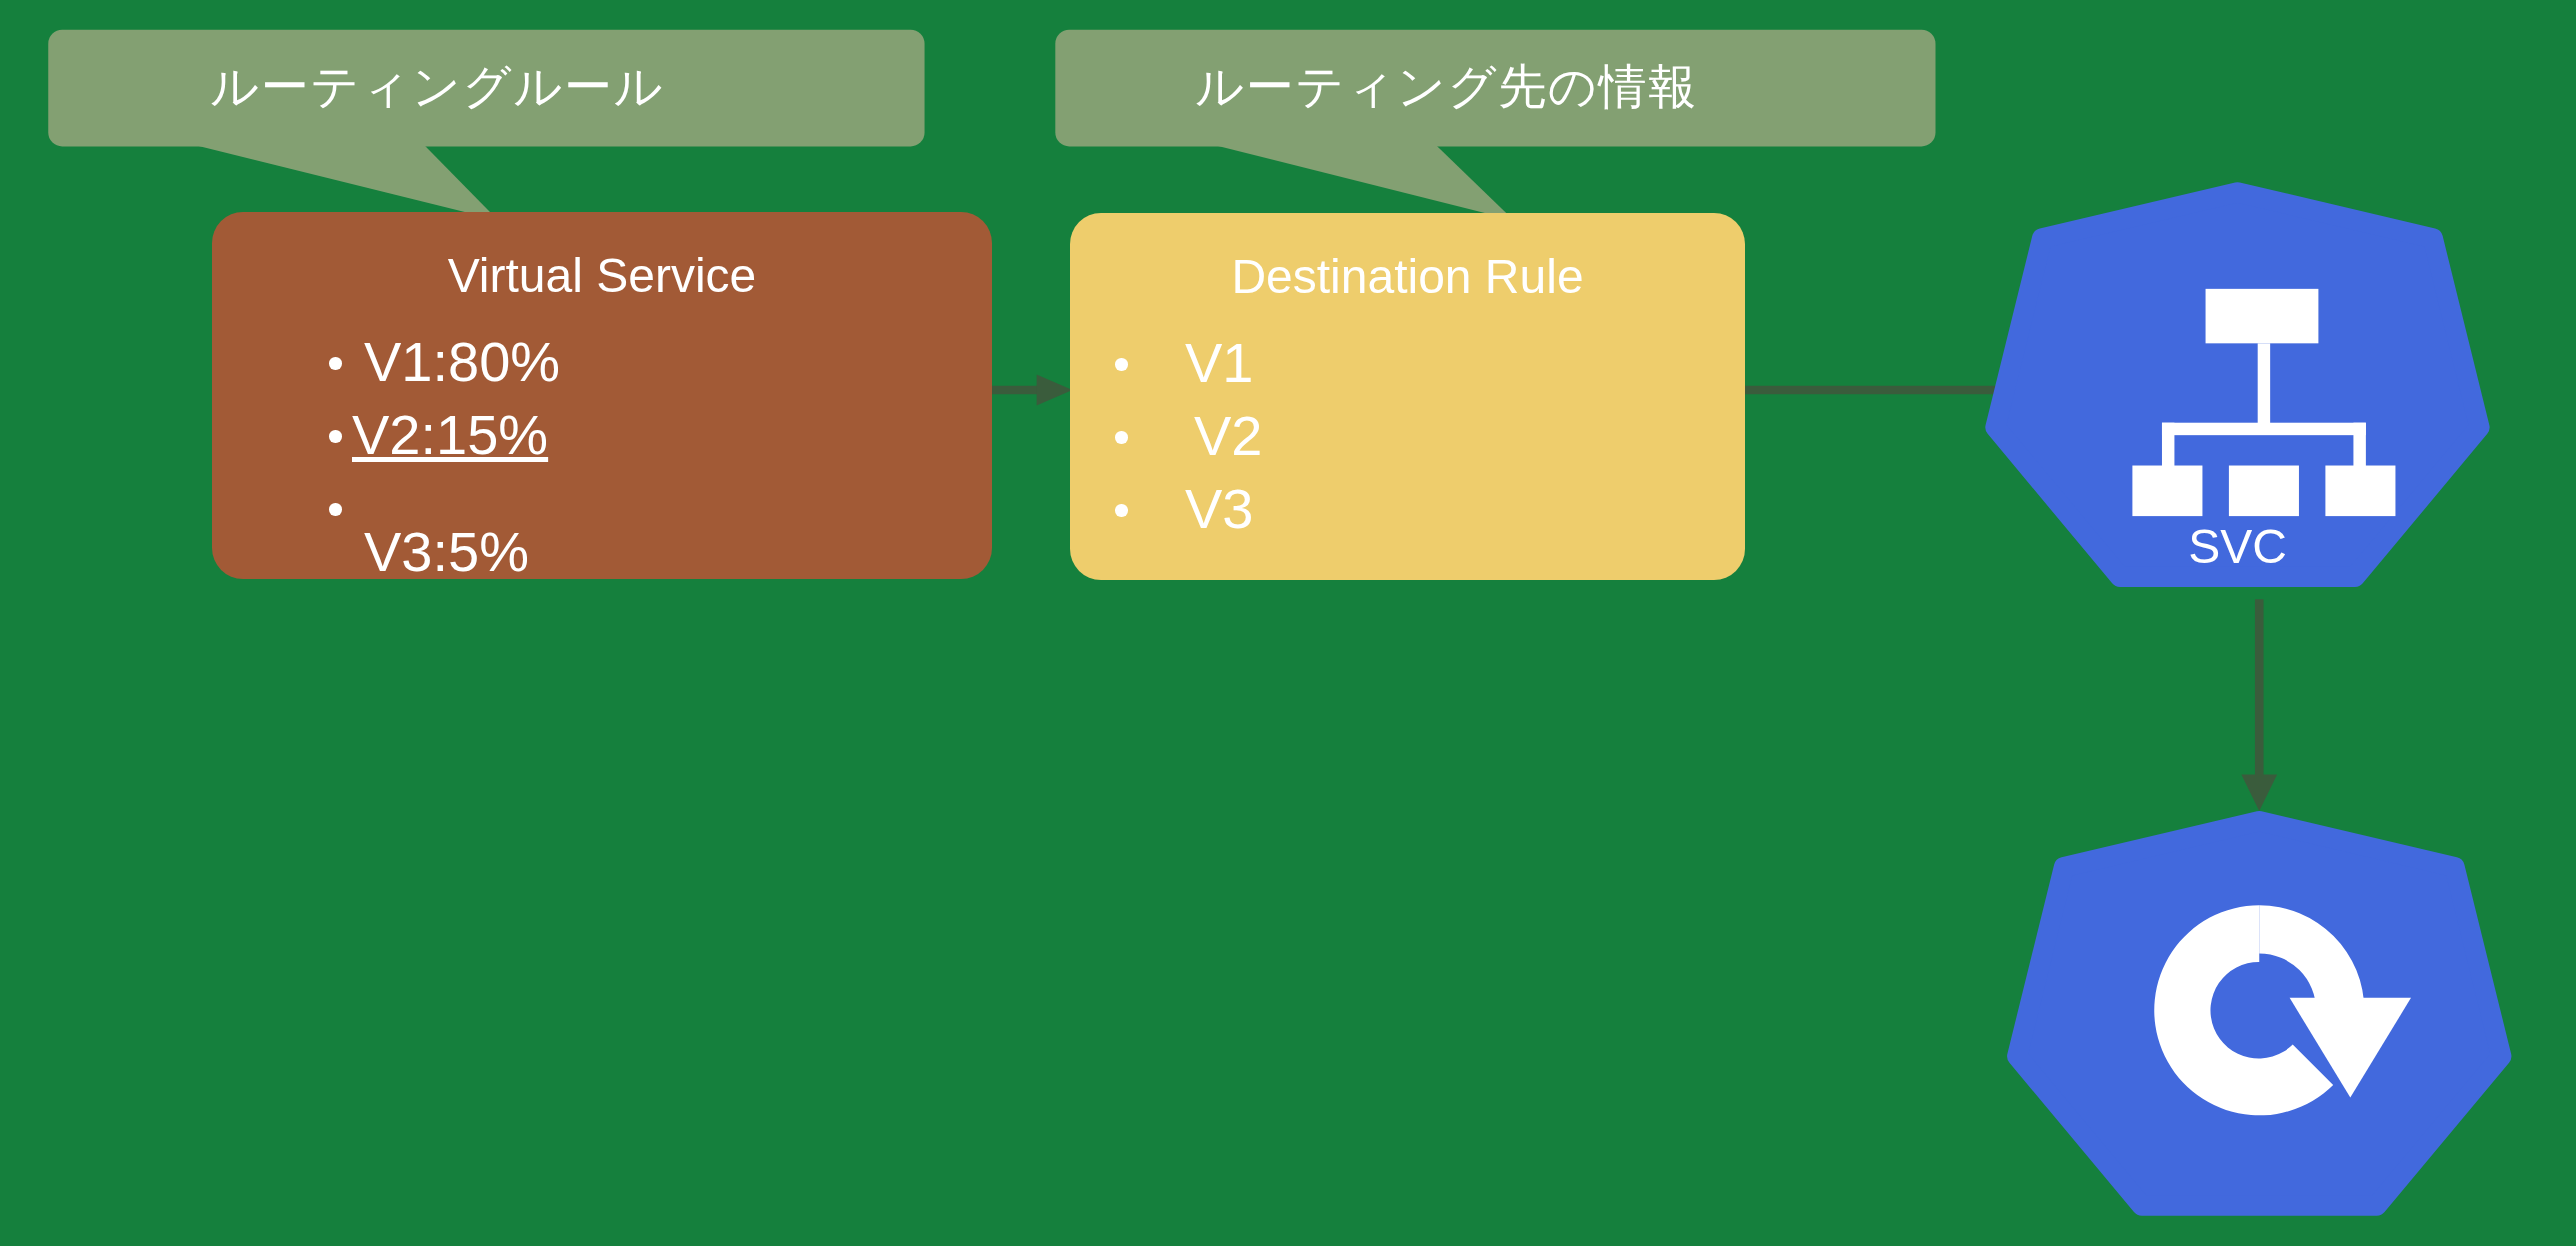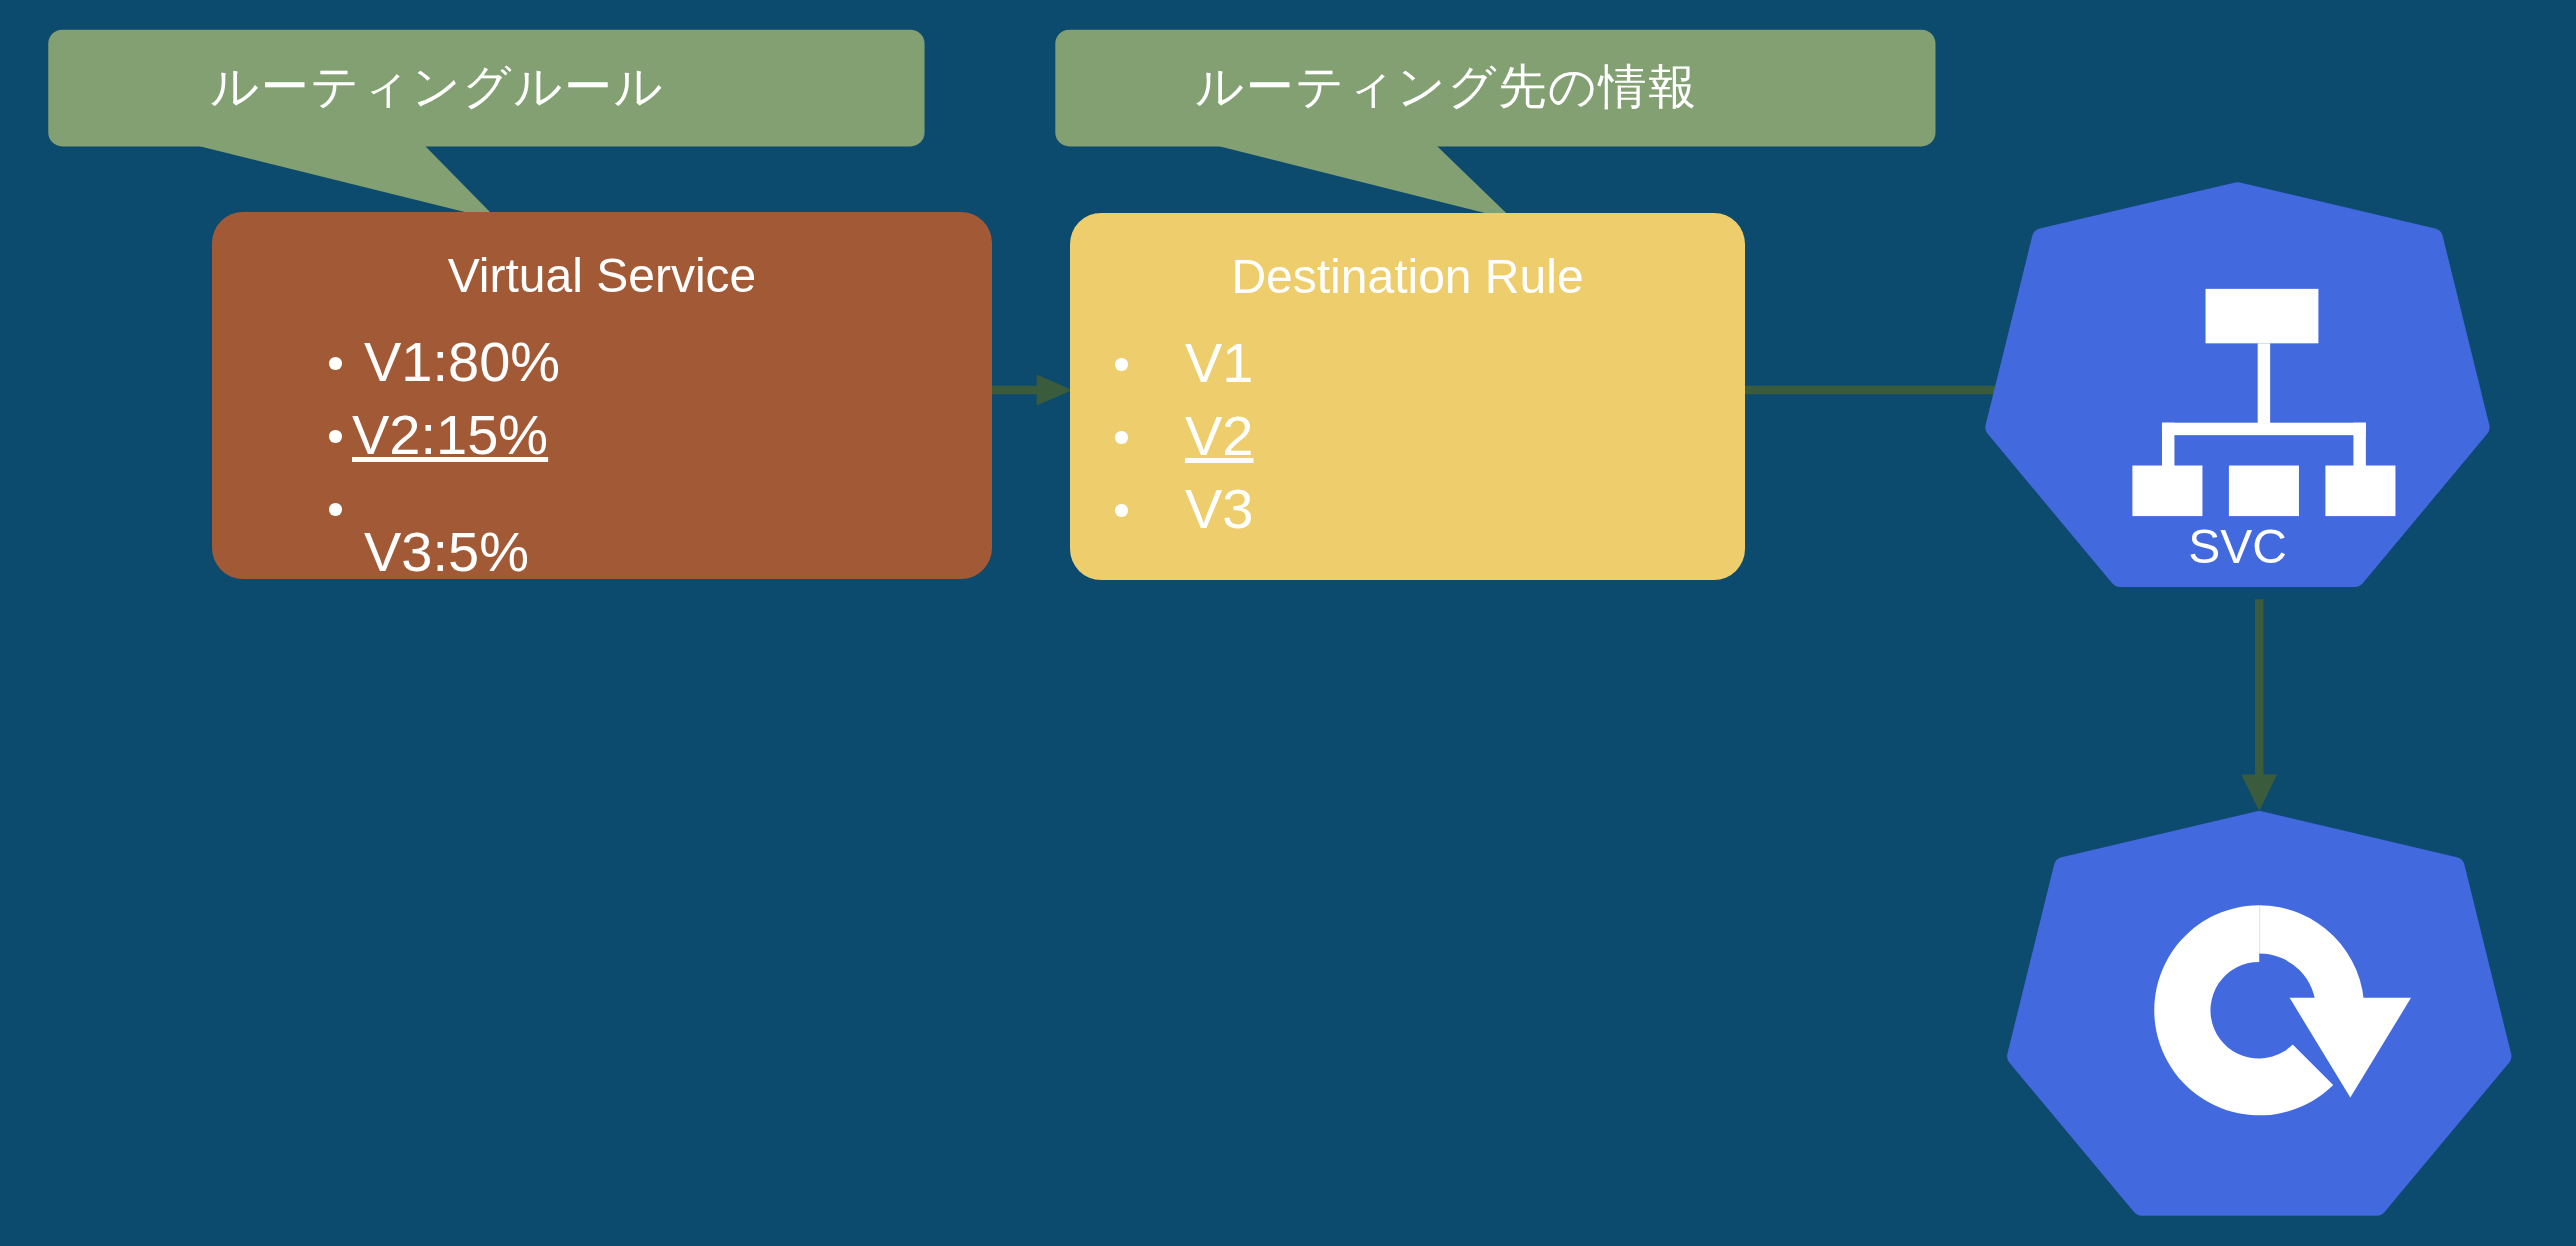--- a/index.html
+++ b/index.html
@@ -4,21 +4,21 @@
 <style>
   html, body {
     margin: 0;
     padding: 0;
     background: #ffffff;
   }
   #canvas {
     position: relative;
     width: 2576px;
     height: 1247px;
-    background: #0c4a6e;
+    background: #15803d;
     overflow: hidden;
     font-family: "DejaVu Sans", "Liberation Sans", sans-serif;
   }
 
   
   .callout-svg {
     position: absolute;
     left: 0;
     top: 0;
     width: 2576px;
@@ -194,21 +194,21 @@
 
     <div class="rbox-title" style="top:40px;">Destination Rule</div>
 
     <ul class="bullet-list" style="top:125px;">
       <li class="bullet-item">
         <span class="bullet-dot" style="left:45px;"></span>
         <span class="bullet-label" style="left:115px;">V1</span>
       </li>
       <li class="bullet-item">
         <span class="bullet-dot" style="left:45px;"></span>
-        <span class="bullet-label" style="left:115px;text-decoration:underline;">V2</span>
+        <span class="bullet-label" style="left:124px;">V2</span>
       </li>
       <li class="bullet-item">
         <span class="bullet-dot" style="left:45px;"></span>
         <span class="bullet-label" style="left:115px;">V3</span>
       </li>
     </ul>
   </div>
 
   <div class="k8s-node" style="left:1987px; top:184px; width:501px; height:405px;">
     <div class="k8s-label" style="top:339px;">SVC</div>

